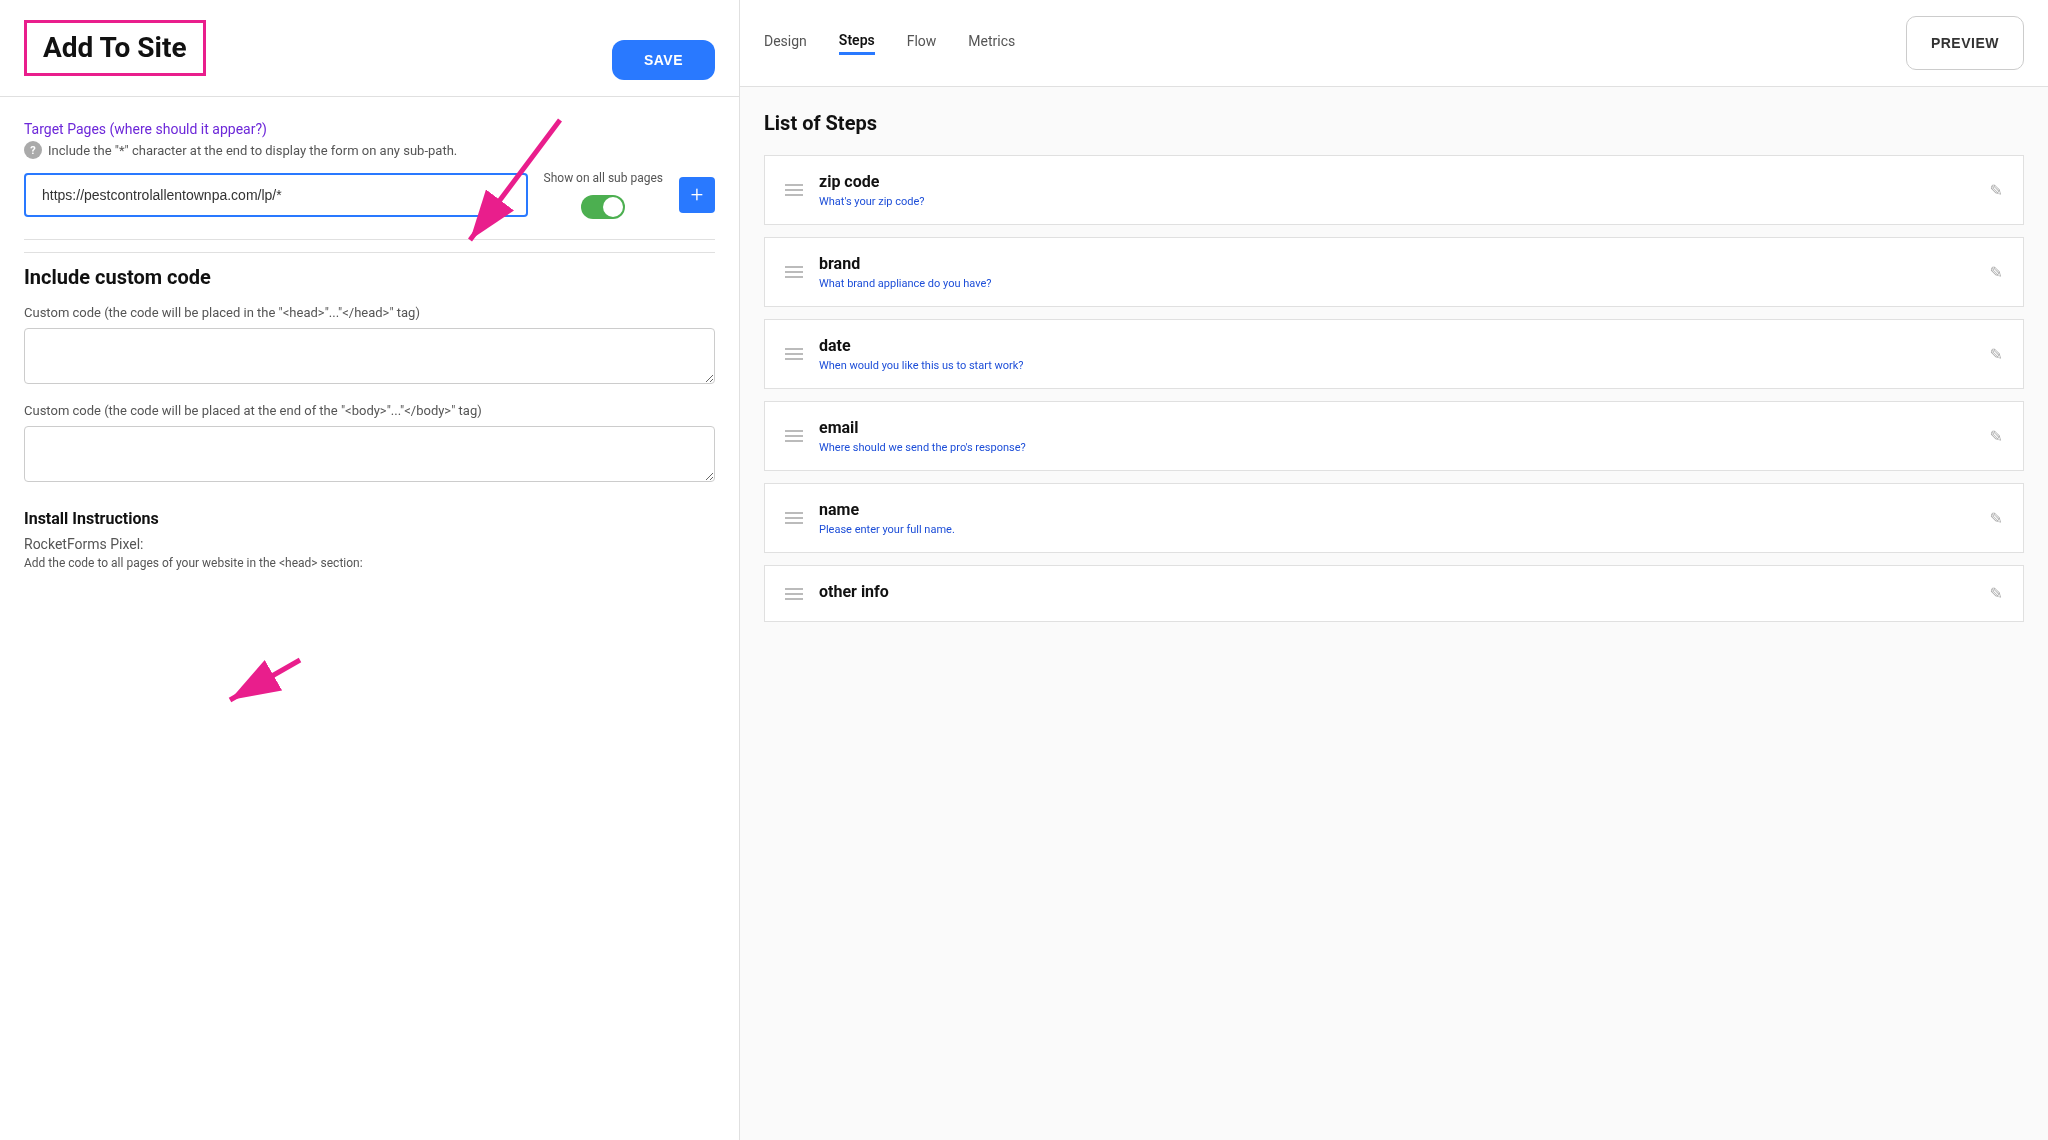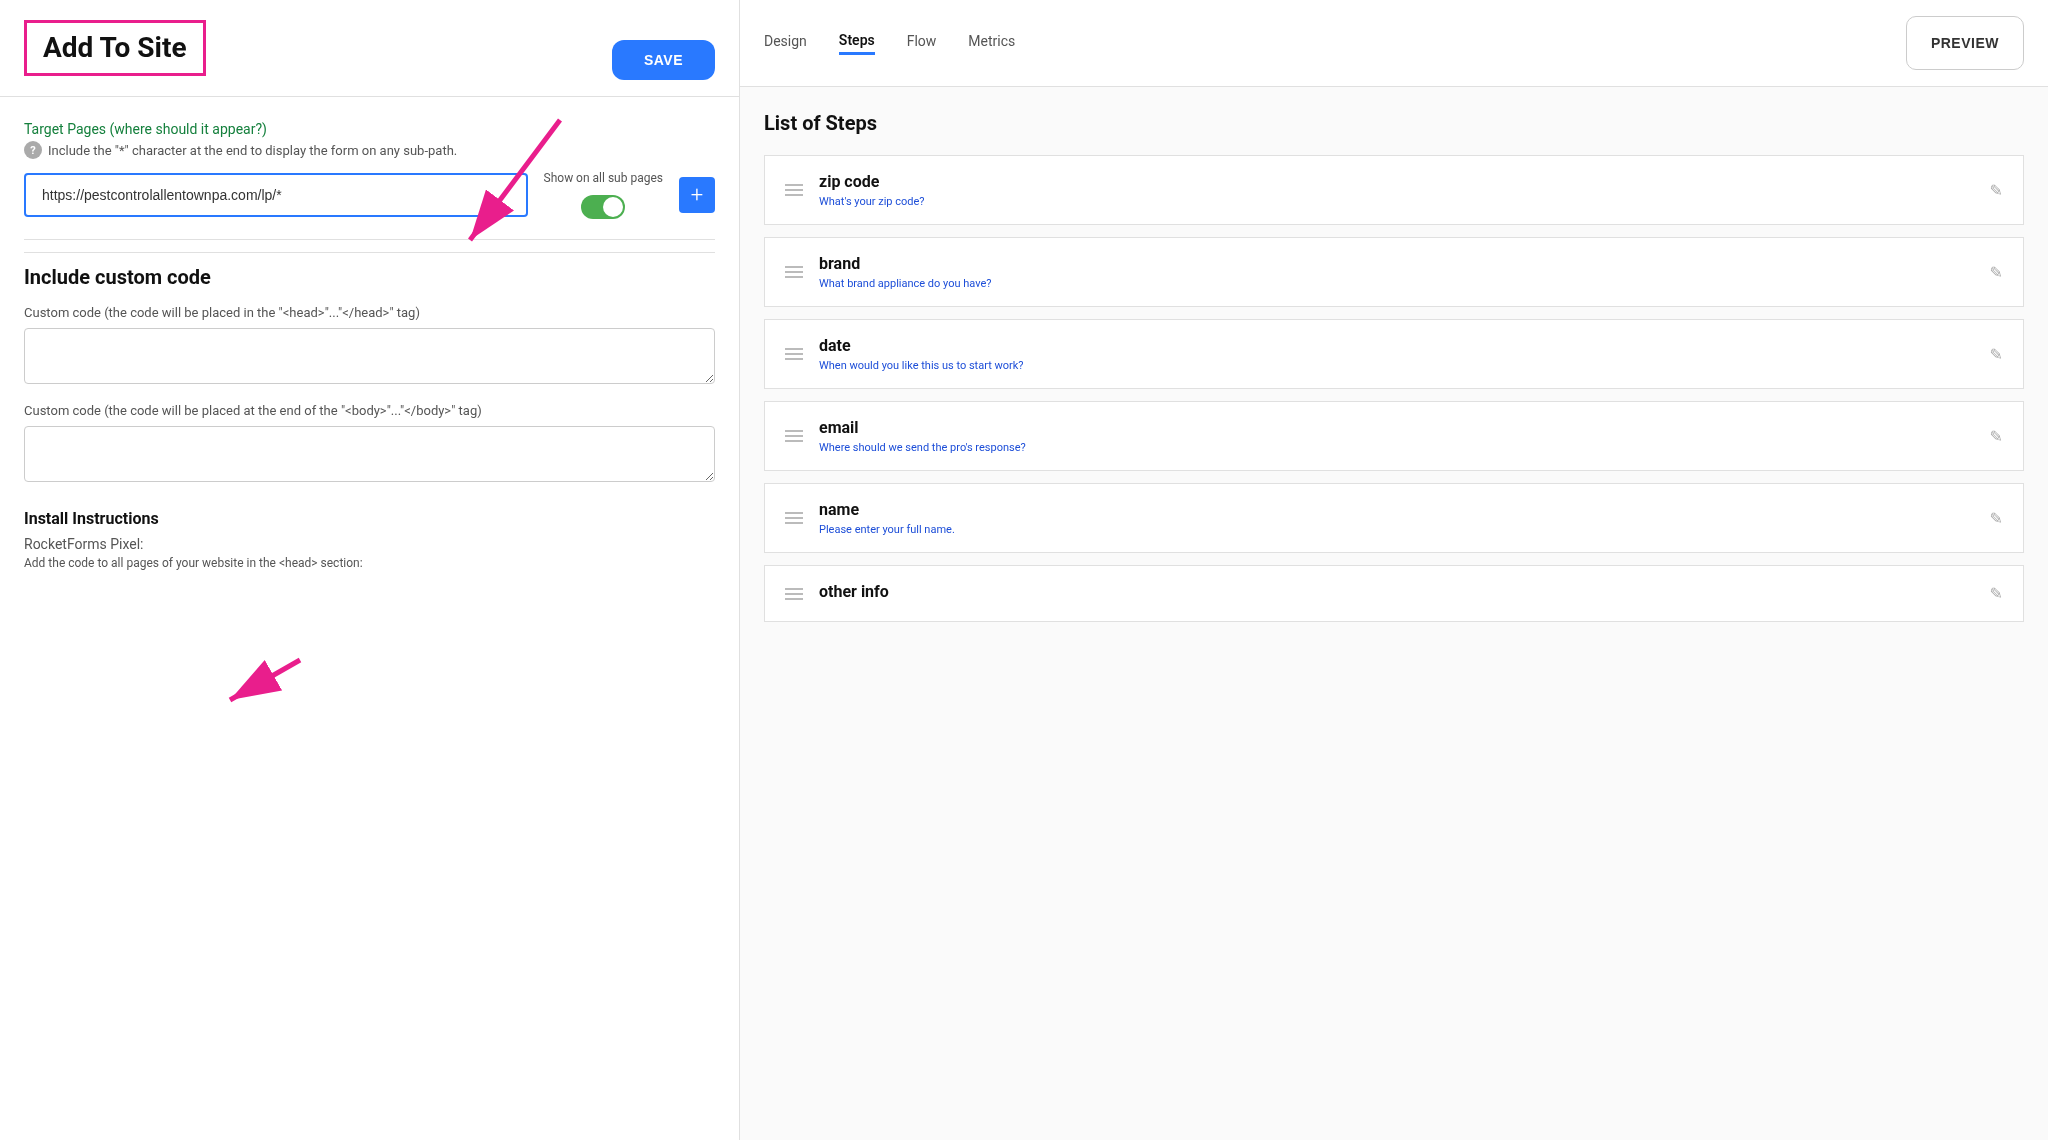--- a/index.html
+++ b/index.html
@@ -57,21 +57,21 @@
       margin-top: 24px;
     }
 
     .left-content {
       padding: 24px;
       overflow-y: auto;
     }
 
     .section-label {
       font-size: 14px;
-      color: #15803d;
+      color: #6d28d9;
       margin-bottom: 4px;
     }
 
     .help-row {
       display: flex;
       align-items: center;
       gap: 6px;
       margin-bottom: 4px;
     }
 

